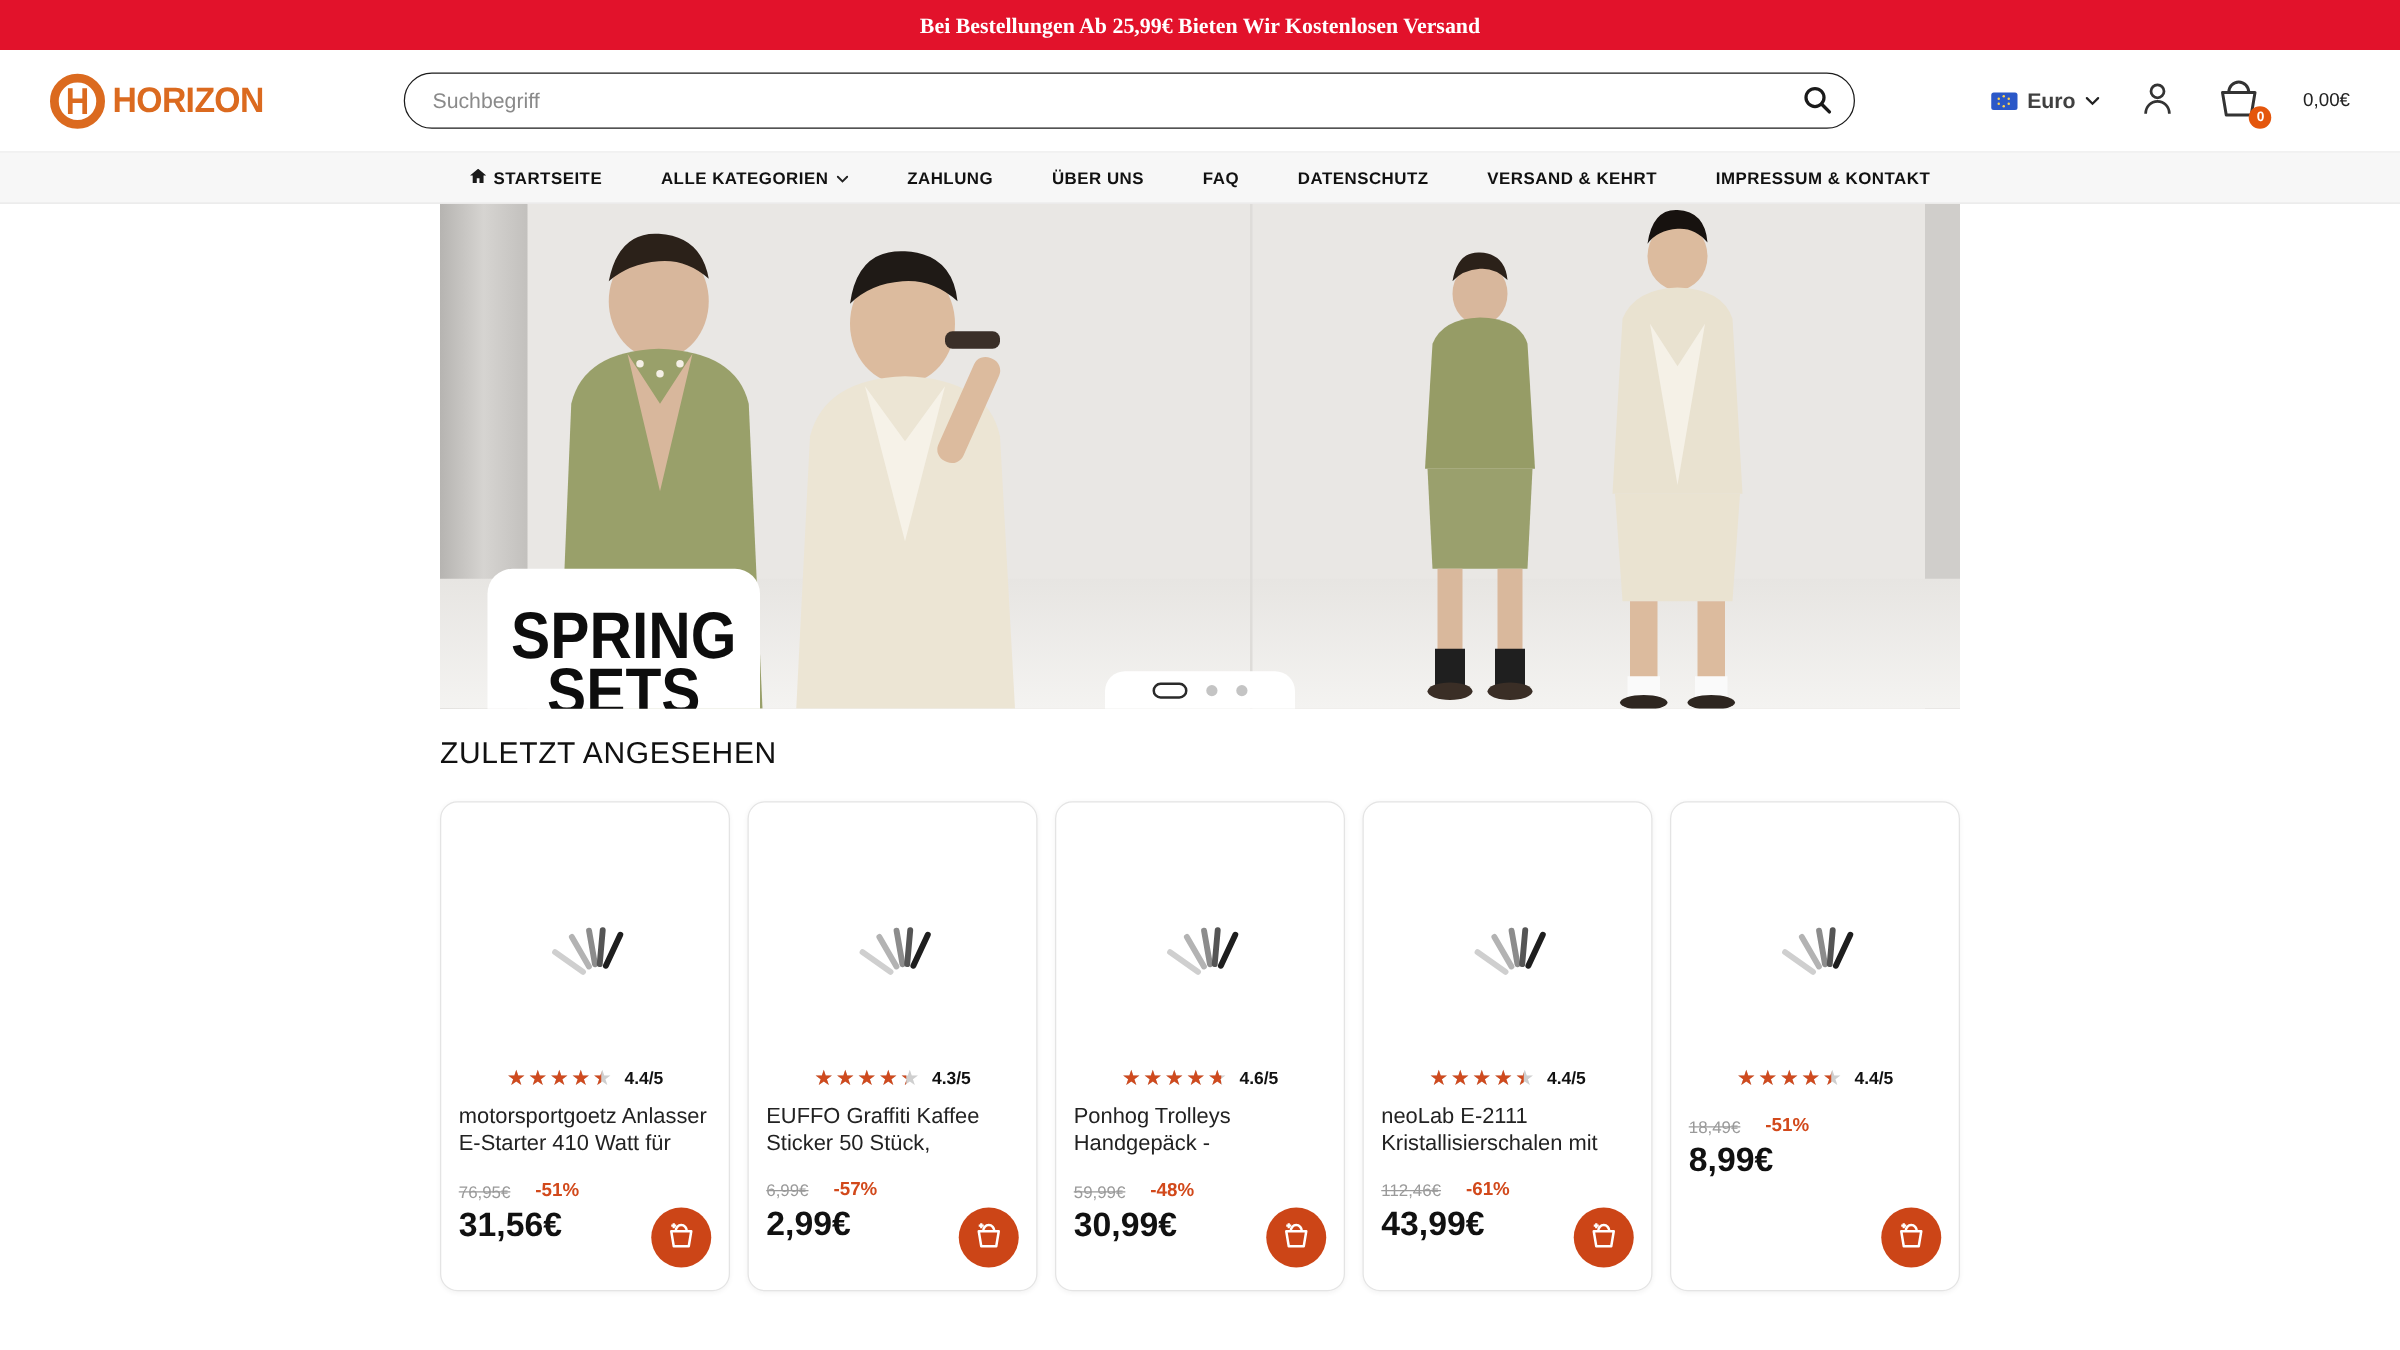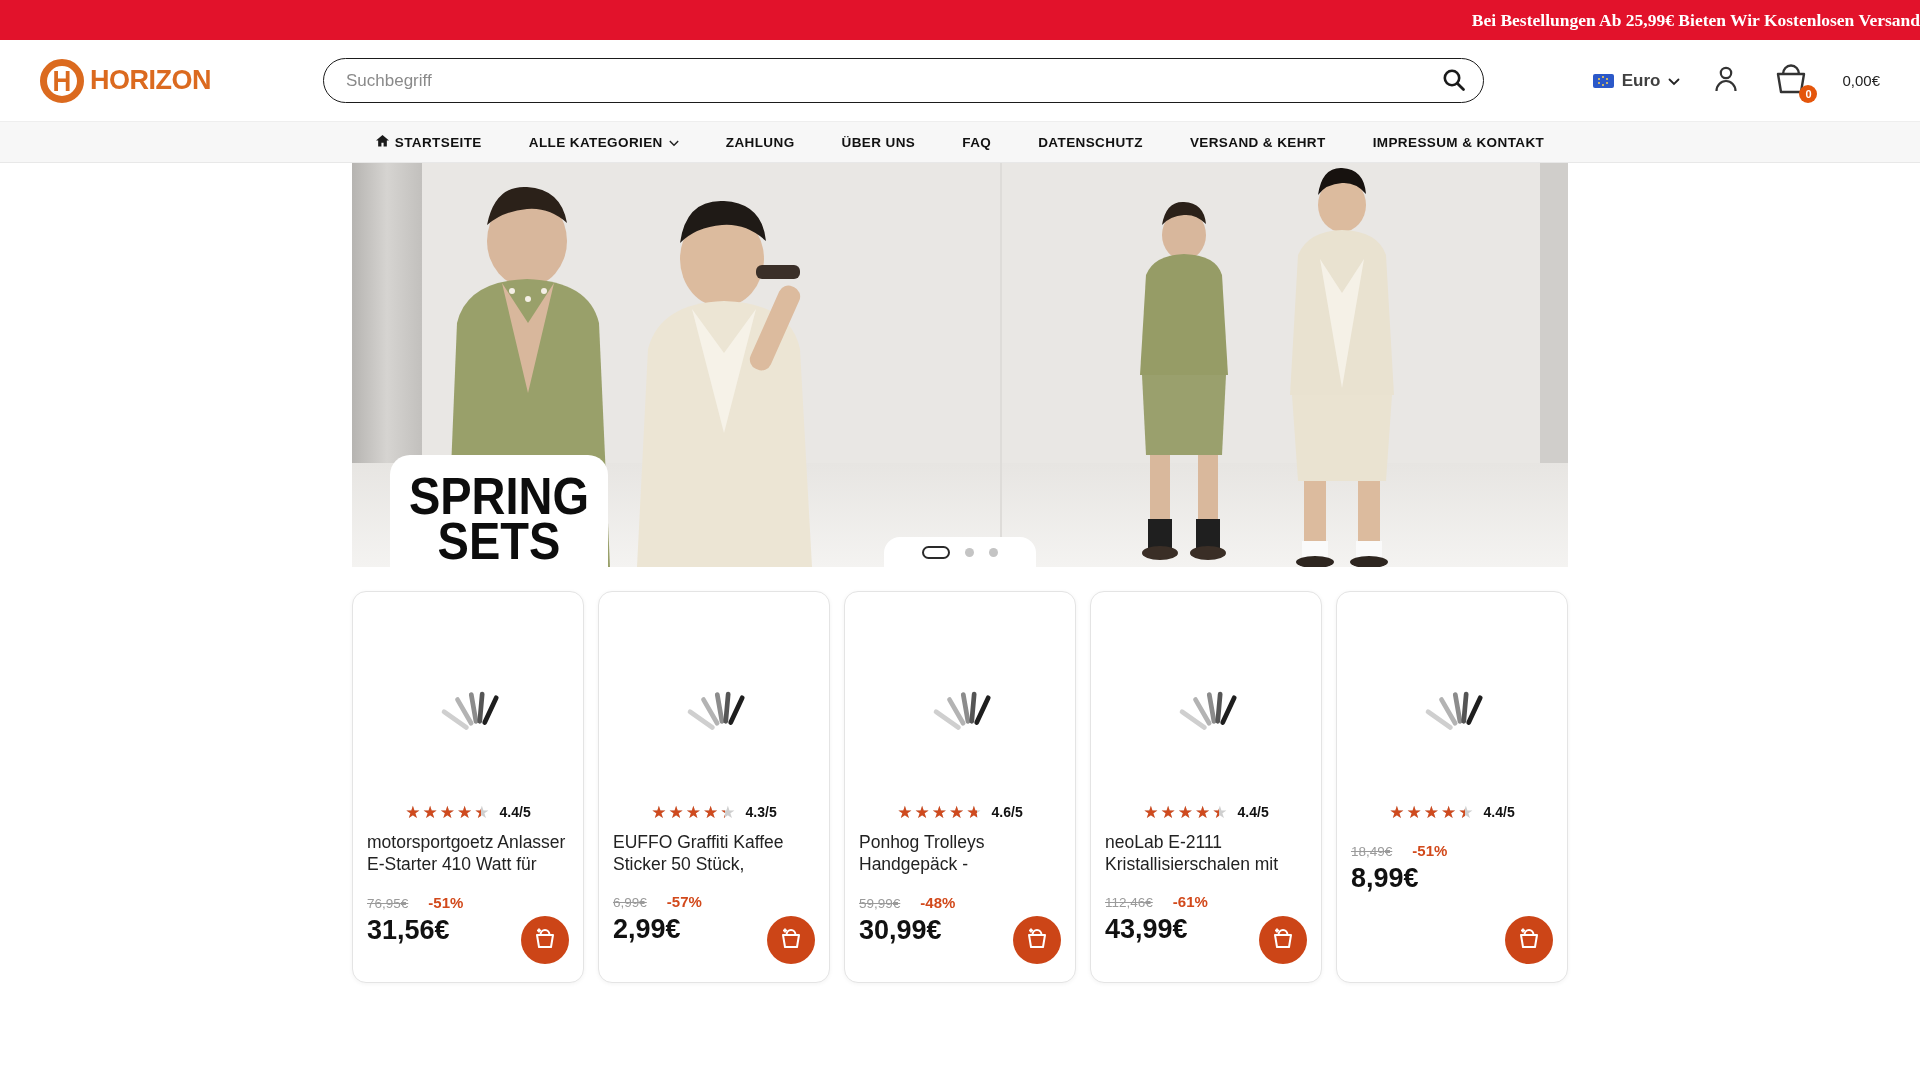--- a/index.html
+++ b/index.html
@@ -1,21 +1,21 @@
 <!DOCTYPE html>
 <html><head>
 <meta charset="utf-8">
 <style>
   * { margin:0; padding:0; box-sizing:border-box; }
   html,body { width:1920px; height:1080px; overflow:hidden; background:#ffffff;
     font-family:"Liberation Sans", sans-serif; }
 
   
   .promo { height:40px; background:#E2122B; color:#fff; display:flex; align-items:center;
-    justify-content:flex-end; font-family:"Liberation Serif", serif; font-weight:700; font-size:17.5px; }
+    justify-content:center; font-family:"Liberation Serif", serif; font-weight:700; font-size:17.5px; }
 
   
   .header { height:81px; background:#fff; display:flex; align-items:center; padding:0 40px; }
   .logo { display:flex; align-items:center; gap:6px; width:283px; flex:0 0 auto; cursor:pointer; }
   .logo-ring { width:44px; height:44px; border:7px solid #DB6A1F; border-radius:50%;
     display:flex; align-items:center; justify-content:center; }
   .logo-ring span { color:#DB6A1F; font-weight:700; font-size:26px; line-height:1; transform:scaleY(1.15); }
   .logo-word { color:#DB6A1F; font-weight:700; font-size:27px; letter-spacing:-0.5px; transform:scaleY(1.05); }
 
   .search-wrap { position:relative; width:1161px; flex:0 0 auto; }
@@ -42,21 +42,21 @@
   .nav a { text-decoration:none; color:#111; font-size:13.5px; font-weight:700; letter-spacing:0.4px;
     display:flex; align-items:center; gap:6px; cursor:pointer; }
 
   
   .content { width:1216px; margin:0 auto; }
 
   
   .hero { position:relative; height:404px; overflow:hidden; background:#eae8e5; }
   .hero svg.scene { position:absolute; inset:0; }
   .spring-box { position:absolute; left:38px; top:292px; width:218px; height:150px;
-    background:#fff; border-radius:20px; text-align:center; padding-top:16px; }
+    background:#fff; border-radius:20px; text-align:center; padding-top:29px; }
   .spring-text { font-size:47px; font-weight:700; color:#0d0d0d; line-height:0.95;
     letter-spacing:0px; transform:scaleY(1.12); transform-origin:top center; }
   .dots-tab { position:absolute; bottom:0; left:50%; transform:translateX(-50%);
     width:152px; height:30px; background:#fff; border-radius:16px 16px 0 0;
     display:flex; align-items:center; justify-content:center; gap:15px; }
   .dot-active { width:28px; height:13px; border:2.5px solid #2a2a2a; border-radius:8px;
     background:#fff; cursor:pointer; }
   .dot { width:9px; height:9px; border-radius:50%; background:#c4c4c4; cursor:pointer; }
 
   
@@ -254,20 +254,21 @@
       <div class="spring-text">SETS</div>
     </div>
 
     <div class="dots-tab">
       <span class="dot-active"></span>
       <span class="dot"></span>
       <span class="dot"></span>
     </div>
   </div>
 
+  <h2 class="section-title">ZULETZT ANGESEHEN</h2>
 
   <div class="cards">
 
     <div class="card">
       <div class="card-img">
         <svg class="spinner" viewBox="0 0 80 80">
           <line x1="38.5" y1="70" x2="17.2" y2="55" stroke="#cfcfcf" stroke-width="4.5" stroke-linecap="round"></line>
           <line x1="43" y1="65.9" x2="30" y2="43.4" stroke="#b3b3b3" stroke-width="4.5" stroke-linecap="round"></line>
           <line x1="47.6" y1="64.2" x2="43.1" y2="38.6" stroke="#8c8c8c" stroke-width="4.5" stroke-linecap="round"></line>
           <line x1="51.2" y1="64.1" x2="53.5" y2="38.2" stroke="#555555" stroke-width="4.5" stroke-linecap="round"></line>

